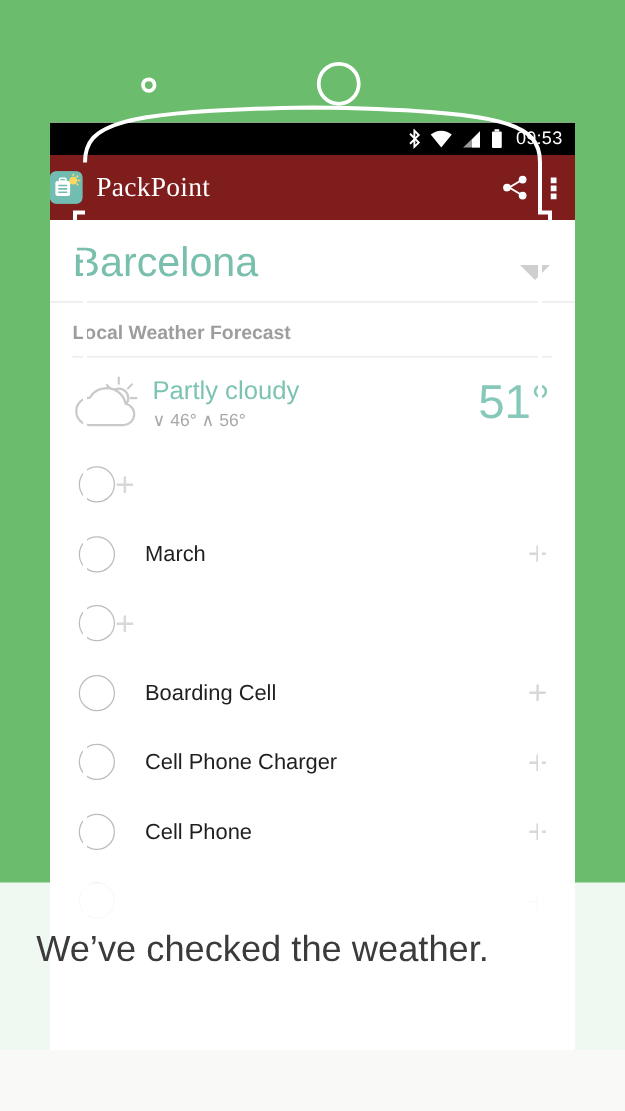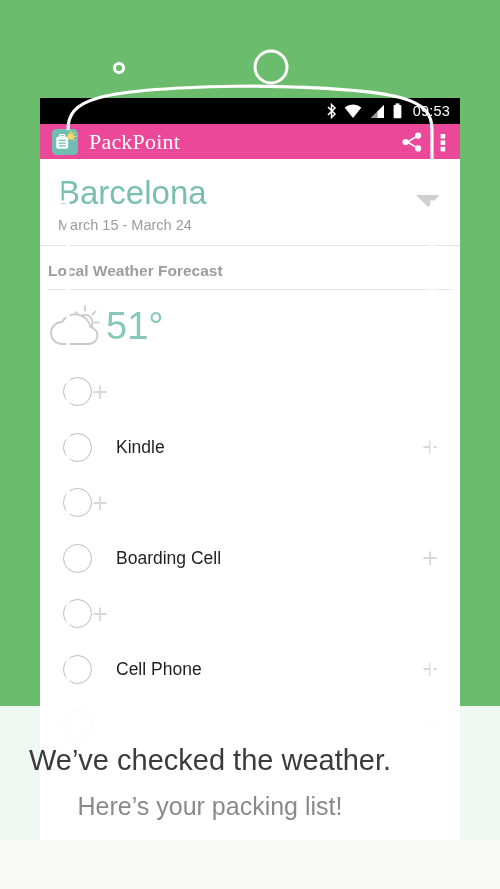--- a/index.html
+++ b/index.html
@@ -56,25 +56,25 @@
   .statusbar .clock {
     color: #ffffff;
     font-size: 14.5px;
     margin-left: 10px;
     letter-spacing: 0.2px;
     font-family: "Liberation Sans", sans-serif;
   }
 
   
   .actionbar {
-    height: 35px;
-    background: #ec4899;
-    display: flex;
-    align-items: center;
-    padding: 0 14px 0 12px;
+    height: 52px;
+    background: #7f1d1d;
+    display: flex;
+    align-items: center;
+    padding: 0 14px 0 0;
     box-sizing: border-box;
   }
   .app-icon {
     width: 26px;
     height: 26px;
     border-radius: 5px;
     background: #72bdb2;
     position: relative;
     flex: none;
     margin-right: 11px;
@@ -122,21 +122,21 @@
     border-top: 12px solid #cfcfcf;
   }
   .divider {
     height: 1px;
     background: #e3e3e3;
     margin: 0 0 0 0;
   }
 
   
   .section {
-    padding: 0 8px;
+    padding: 0 18px;
   }
   .section-head {
     display: flex;
     align-items: baseline;
     justify-content: space-between;
     padding-top: 16px;
     padding-bottom: 9px;
   }
   .section-title {
     color: #9d9d9d;
@@ -355,21 +355,20 @@
       <svg width="6" height="24" viewBox="0 0 6 24">
         <rect x="0.6" y="4" width="4.6" height="4.6" fill="#ffffff"></rect>
         <rect x="0.6" y="10.4" width="4.6" height="4.6" fill="#ffffff"></rect>
         <rect x="0.6" y="16.8" width="4.6" height="4.6" fill="#ffffff"></rect>
       </svg>
     </span>
   </div>
 
   <div class="city-block">
     <div class="city-name">Barcelona</div>
-    <div class="city-dates">March 15 - March 24</div>
     <span class="city-caret"></span>
   </div>
   <div class="divider"></div>
 
   <div class="section">
     <div class="section-head">
       <span class="section-title">Local Weather Forecast</span>
     </div>
     <div class="section-rule"></div>
     <div class="weather-row">
@@ -381,46 +380,51 @@
             <line x1="50" y1="19.5" x2="45.6" y2="19.5"></line>
             <line x1="26.5" y1="9" x2="29.2" y2="11.8"></line>
             <line x1="47.5" y1="28.5" x2="44.4" y2="26"></line>
           </g>
           <circle cx="36" cy="19.5" r="7.6" fill="none" stroke="#c9c9c9" stroke-width="1.8"></circle>
           <path d="M13 41 A11 11 0 0 1 13 19
                    A15.5 15.5 0 0 1 41.5 24
                    A8.6 8.6 0 0 1 40.5 41 Z" fill="#ffffff" stroke="#c9c9c9" stroke-width="1.8" stroke-linejoin="round"></path>
         </svg>
       </span>
+      <span class="weather-text">
+        <span class="weather-cond">Partly cloudy</span>
+        <div class="weather-hilo">∨ 46° ∧ 56°</div>
+      </span>
       <span class="weather-temp">51°</span>
     </div>
   </div>
 
 
   <div class="pack-list">
     <div class="pack-item">
       <span class="pack-check"></span>
       <span class="pack-plus">+</span>
     </div>
     <div class="pack-item">
       <span class="pack-check"></span>
-      <span class="pack-label">Kindle</span>
+      <span class="pack-label">March</span>
       <span class="pack-plus">+</span>
     </div>
     <div class="pack-item">
       <span class="pack-check"></span>
       <span class="pack-plus">+</span>
     </div>
     <div class="pack-item">
       <span class="pack-check"></span>
       <span class="pack-label">Boarding Cell</span>
       <span class="pack-plus">+</span>
     </div>
     <div class="pack-item">
       <span class="pack-check"></span>
+      <span class="pack-label">Cell Phone Charger</span>
       <span class="pack-plus">+</span>
     </div>
     <div class="pack-item">
       <span class="pack-check"></span>
       <span class="pack-label">Cell Phone</span>
       <span class="pack-plus">+</span>
     </div>
     <div class="pack-item">
       <span class="pack-check"></span>
       <span class="pack-label"></span>
@@ -428,14 +432,13 @@
     </div>
   </div>
 </div>
 
 <div id="fade-overlay">
   <div class="tint"></div>
 </div>
 
 <div id="caption">
   <div class="caption-line1">We’ve checked the weather.</div>
-  <div class="caption-line2">Here’s your packing list!</div>
 </div>
 
 </body></html>

